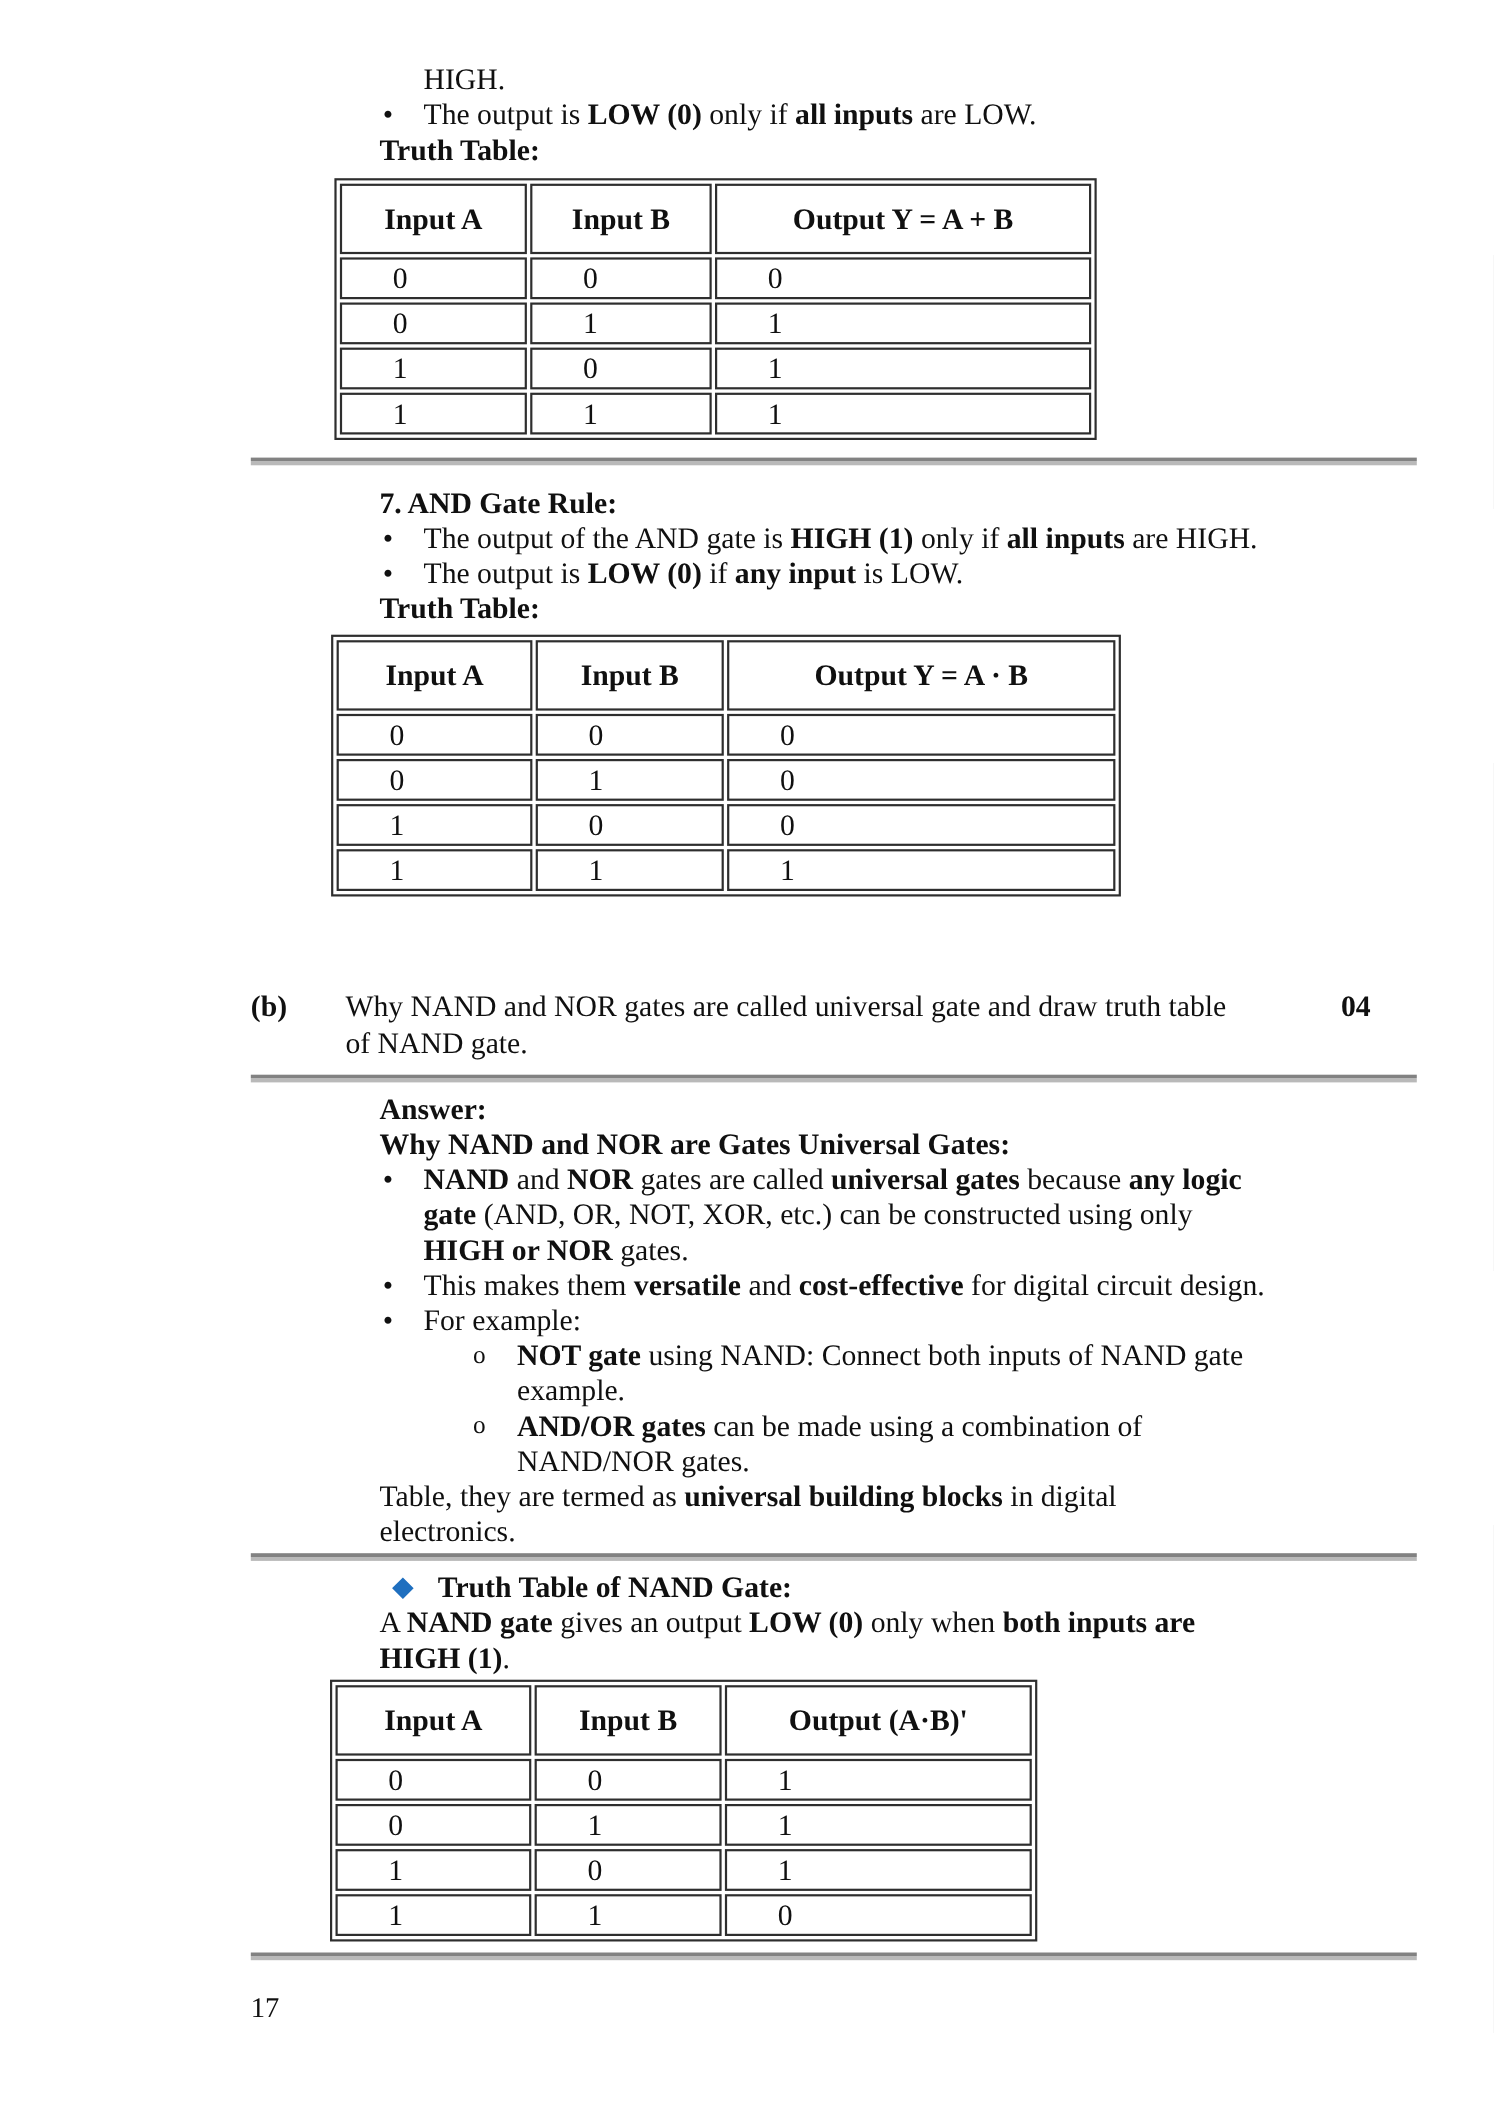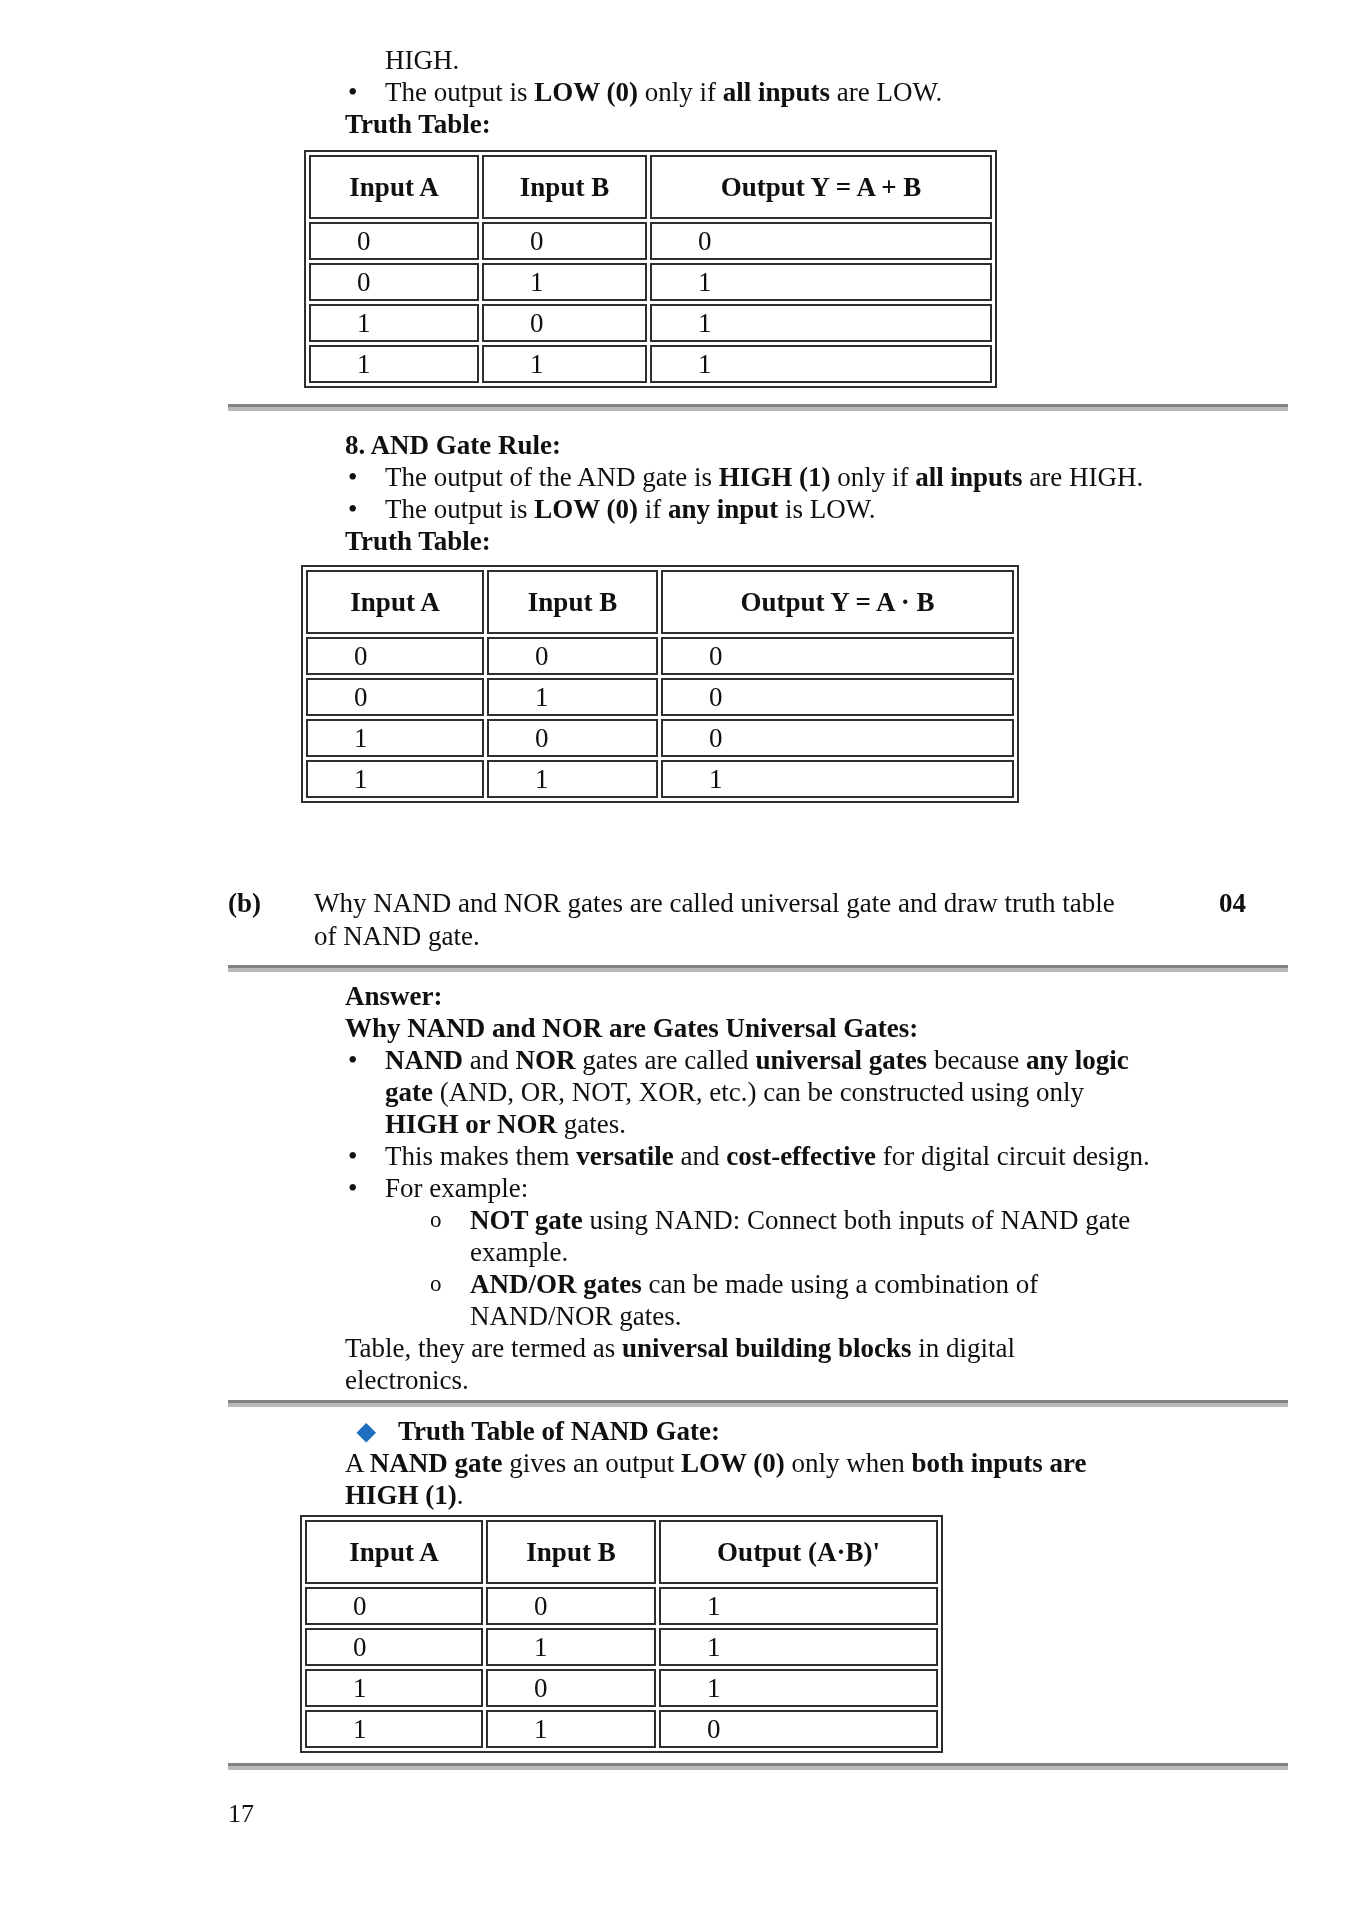--- a/index.html
+++ b/index.html
@@ -4,21 +4,21 @@
 <style>
   html,body{margin:0;padding:0;background:#e8e8e8;}
   .page{
     position:relative;
     width:1358px;height:1920px;
     margin:0 auto;
     background:#ffffff;
     font-family:"Liberation Serif", serif;
     font-size:27px;line-height:32px;color:#101010;
     box-sizing:border-box;
-    padding:44px 70px 0 228px;
+    padding:56px 70px 0 228px;
     overflow:hidden;
   }
   .b{font-weight:700;text-align:right;}
   .indent{margin-left:117px;}
   .cont-line{margin-left:40px;}
   .heading{font-weight:700;}
   .bullet{display:flex;align-items:flex-start;}
   .bullet>.dot{flex:none;width:37px;margin-left:3px;}
   .bullet>.btext{flex:none;max-width:900px;}
   .sub{display:flex;align-items:flex-start;margin-left:85px;}
@@ -97,21 +97,21 @@
         <tr>
           <td class="c1">1</td>
           <td class="c2">1</td>
           <td class="c3">1</td>
         </tr>
       </tbody>
     </table>
 
   <div class="divider d1"></div>
 
-  <div class="indent and-head heading">8. AND Gate Rule:</div>
+  <div class="indent and-head heading">7. AND Gate Rule:</div>
   <div class="indent">
     <div class="bullet">
       <span class="dot">•</span>
       <span class="btext"><span>The output of the AND gate is </span><span class="b">HIGH (1)</span><span> only if </span><span class="b">all inputs</span><span> are HIGH.</span></span>
     </div>
     <div class="bullet">
       <span class="dot">•</span>
       <span class="btext"><span>The output is </span><span class="b">LOW (0)</span><span> if </span><span class="b">any input</span><span> is LOW.</span></span>
     </div>
     <div class="heading">Truth Table:</div>

